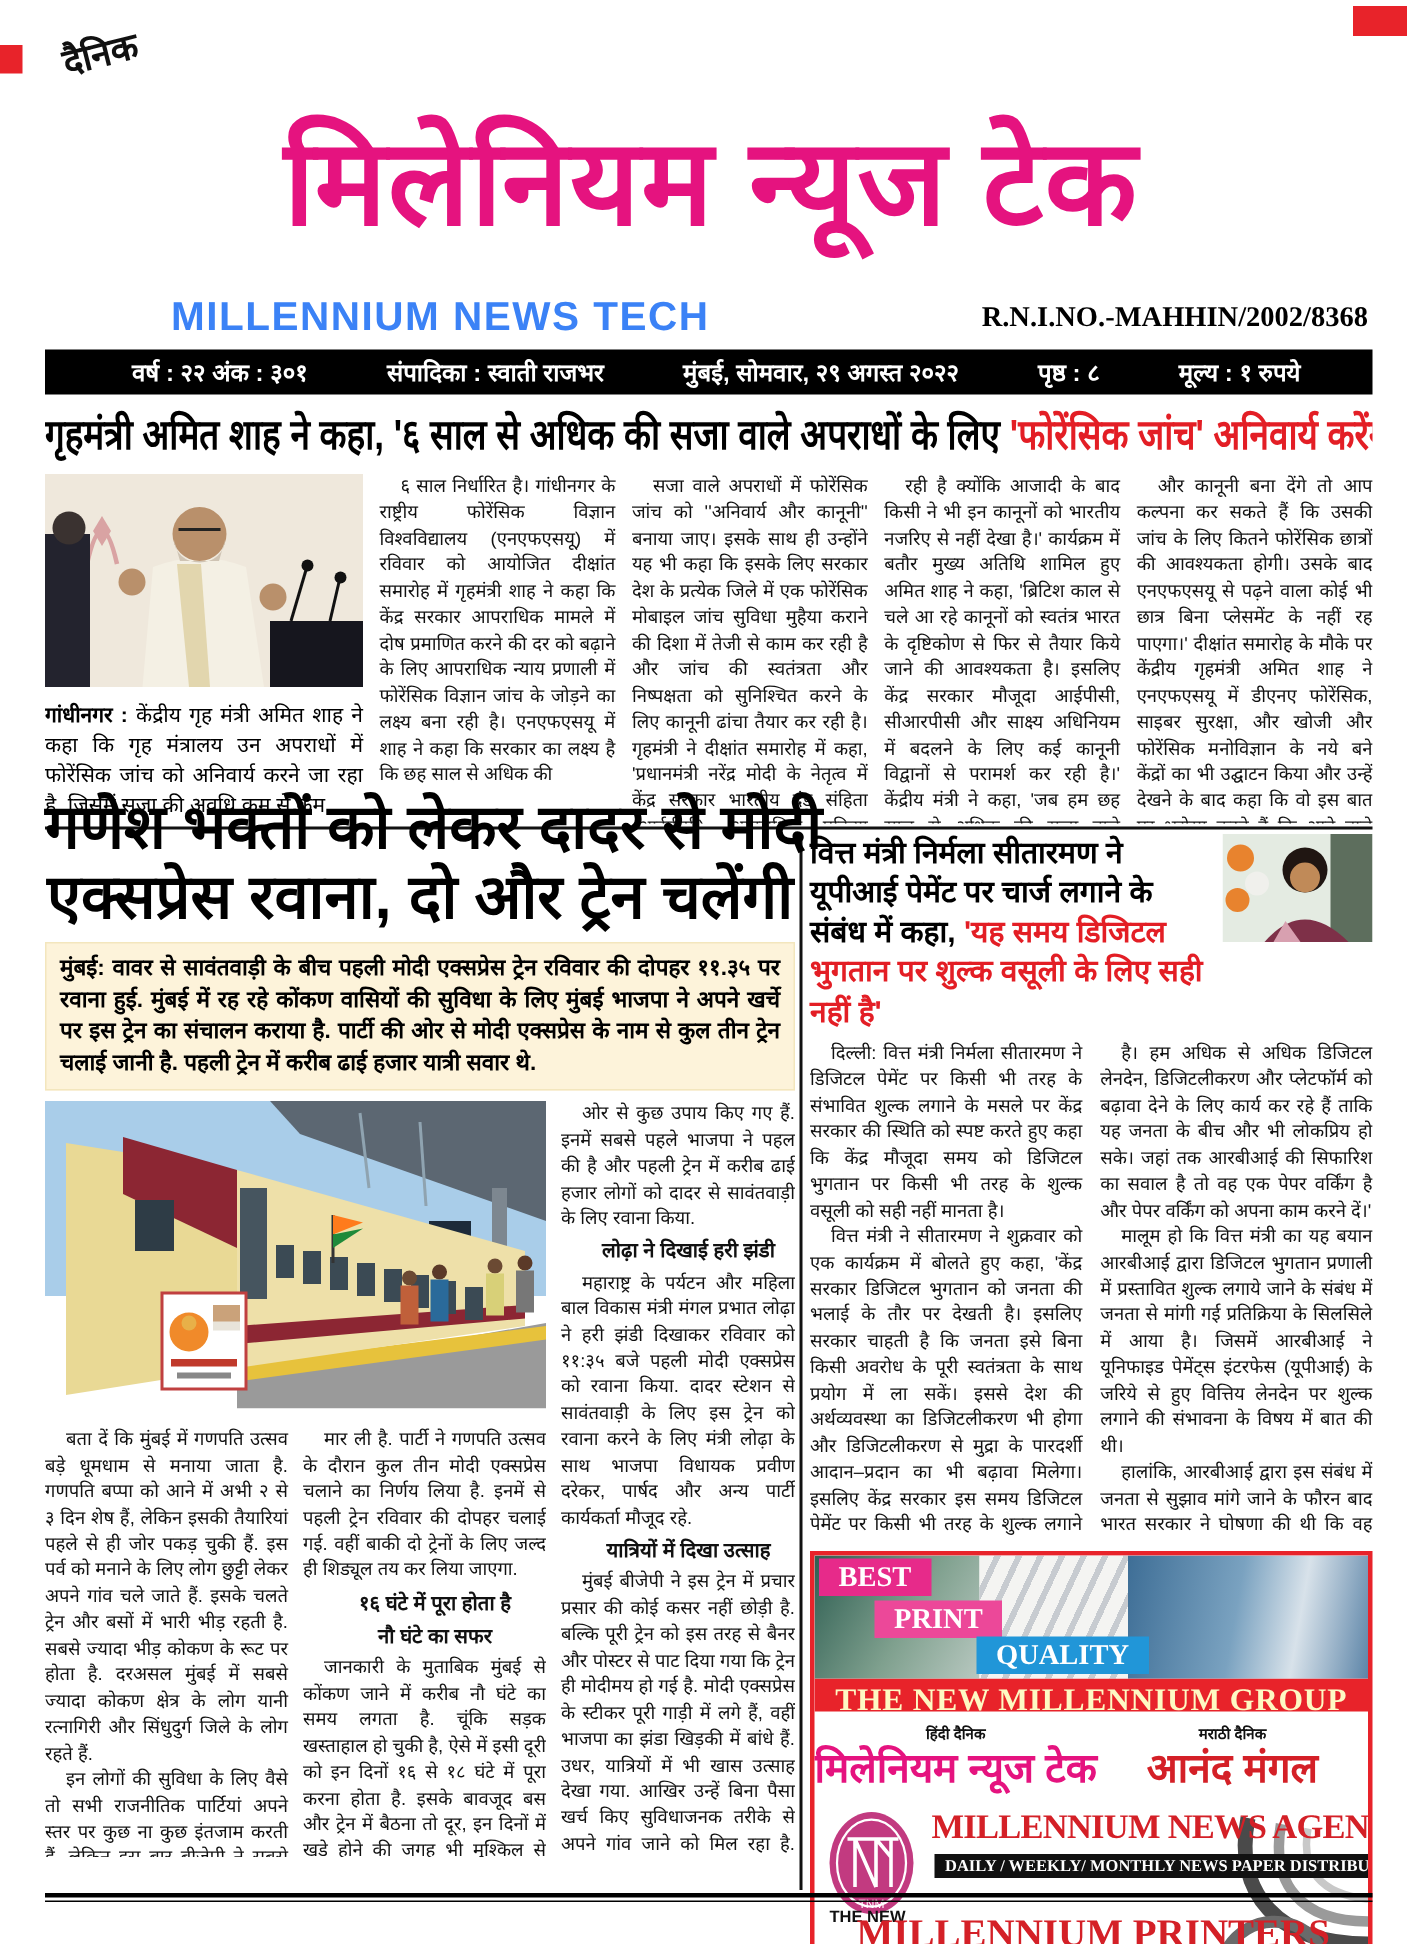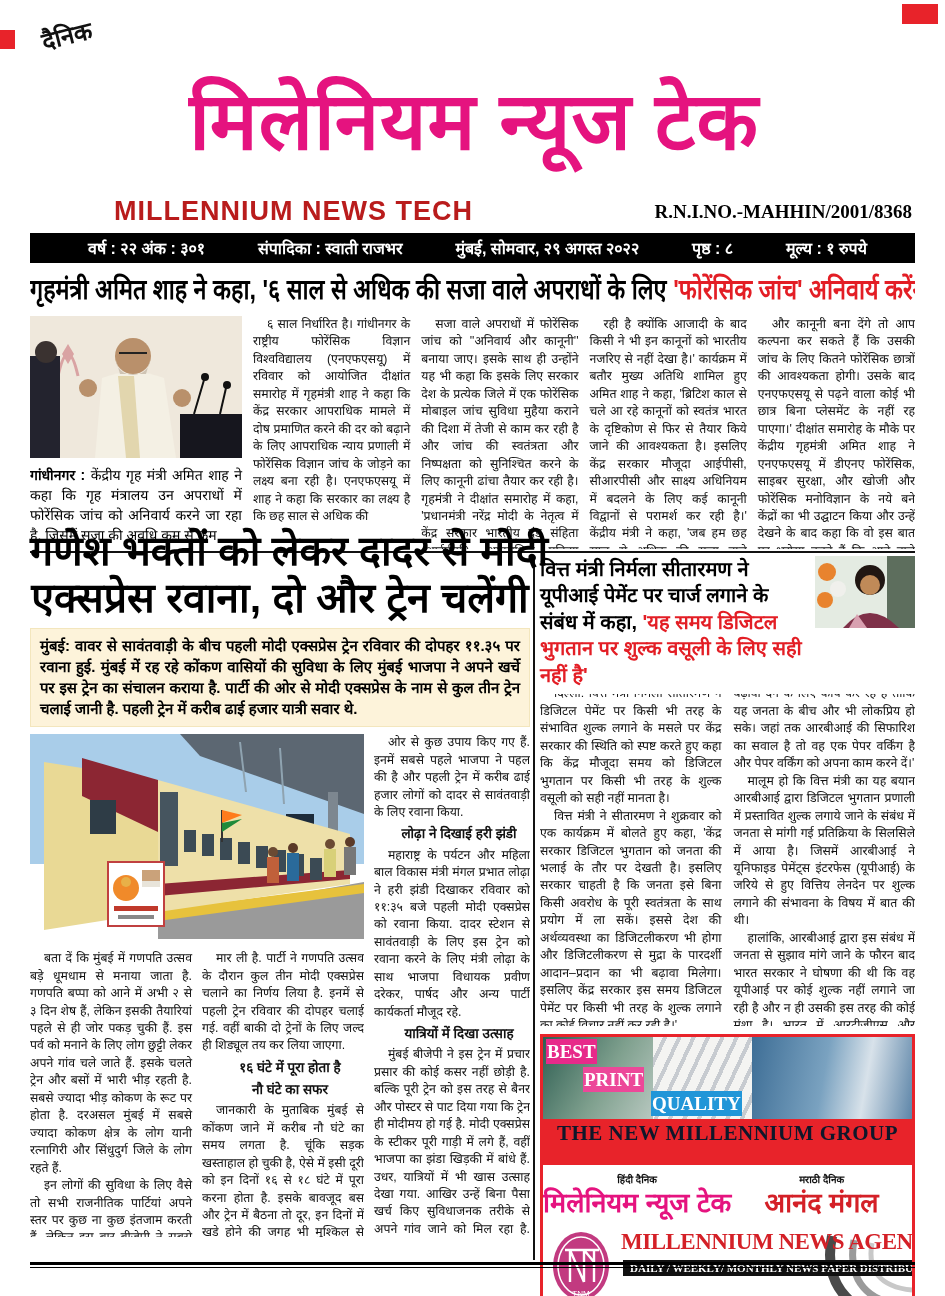--- a/index.html
+++ b/index.html
@@ -8,21 +8,21 @@
   .crop { position:absolute; background:#e8232a; }
   .crop-tr { left:902px; top:4px; width:36px; height:20px; }
   .crop-l { left:0; top:30px; width:15px; height:19px; }
 
   
   .tagline { position:absolute; left:46px; top:24px; font-size:24px; font-weight:bold; color:#111;
              transform:rotate(-14deg); transform-origin:left bottom; }
   .masthead { position:absolute; left:58px; top:46px; width:832px; height:152px; line-height:152px;
               text-align:center; font-size:80px; font-weight:800; color:#e5137f; white-space:nowrap;
               letter-spacing:1px; overflow:hidden; }
-  .masthead-en { position:absolute; left:114px; top:196px; font-size:27px; font-weight:bold; color:#b91c1c;
+  .masthead-en { position:absolute; left:114px; top:196px; font-size:27px; font-weight:bold; color:#3b82f6;
                  letter-spacing:1px; }
   .rni { position:absolute; right:33px; top:201px; font-size:19px; font-weight:bold; color:#000;
          font-family:"Liberation Serif", serif; }
   .infobar { position:absolute; left:30px; top:233px; width:885px; height:30px; background:#000; color:#fff;
              display:flex; align-items:center; justify-content:space-between; font-size:16px; font-weight:bold;
              padding:0 48px 0 58px; white-space:nowrap; }
 
   
   .a1-headline { position:absolute; left:30px; top:269px; width:885px; height:42px; overflow:hidden; }
   .a1-headline .fitx { display:flex; white-space:nowrap; font-size:28px; font-weight:bold; width:1060px;
@@ -47,33 +47,33 @@
   .a2-left { width:334px; flex:none; }
   .a2-cols { display:flex; gap:10px; margin-top:7px; height:287px; overflow:hidden; }
   .a2-right { flex:1; height:503px; overflow:hidden; }
   .subhead { text-align:center; font-weight:bold; font-size:13.5px; margin:3px 0; text-indent:0; }
 
   
   .a3 { position:absolute; left:540px; top:556px; width:375px; }
   .a3-headrow { display:flex; gap:7px; }
   .a3-headline { width:268px; font-size:20px; font-weight:bold; line-height:1.32; }
   .a3-headline .red { color:#e31e25; }
-  .a3-body { margin-top:6px; display:flex; gap:12px; height:332px; overflow:hidden;align-items:center; }
+  .a3-body { margin-top:6px; display:flex; gap:12px; height:332px; overflow:hidden; }
 
   .ad { margin-top:8px; border:3px solid #e8232a; width:375px; height:277px; background:#fff; position:relative; overflow:hidden; }
   .ad-collage { position:relative; height:82px; display:flex; }
   .ad-panel1 { flex:1.1; background:linear-gradient(120deg,#2e5e52,#7fa08e 55%,#b8c8c0); }
   .ad-panel2 { flex:1; background:repeating-linear-gradient(115deg,#f4f4f2 0 9px,#c7cbd0 9px 13px); }
   .ad-panel3 { flex:1.6; background:linear-gradient(100deg,#3e6e96,#7aa2c0 45%,#d8e2ea 70%,#5d85a8); }
   .chip { position:absolute; color:#fff; font-family:"Liberation Serif", serif; font-weight:bold; font-size:19px;
-          padding:0 1px; line-height:25px; }
+          padding:0 13px; line-height:25px; }
   .chip-best { left:3px; top:2px; background:#e72a8a; }
   .chip-print { left:40px; top:30px; background:#ec4899; }
   .chip-quality { left:108px; top:54px; background:#2196d8; }
-  .ad-band { height:46px; background:#e8232a; color:#0f172a; text-align:center; font-family:"Liberation Serif", serif;
+  .ad-band { height:22px; background:#e8232a; color:#fef9c3; text-align:center; font-family:"Liberation Serif", serif;
              font-weight:bold; font-size:21px; line-height:29px; letter-spacing:.5px; }
   .ad-papers { height:61px; display:flex;align-items:center; }
   .ad-paper { flex:1; text-align:center; padding-top:2px; }
   .ad-paper .lbl { font-size:10px; font-weight:bold; color:#111; }
   .ad-paper .pink { font-size:27px; font-weight:800; color:#e5137f; line-height:1.3; white-space:nowrap; }
   .ad-paper .redp { font-size:27px; font-weight:800; color:#d42027; line-height:1.3; white-space:nowrap; }
   .ad-agency { position:relative; height:99px; }
   .ad-agency .swirl { position:absolute; right:0; top:0; }
   .ad-agency .logo { position:absolute; left:8px; top:4px; }
   .agency-name { position:absolute; left:78px; top:3px; font-family:"Liberation Serif", serif; font-weight:bold;
@@ -91,21 +91,21 @@
 <body>
 
 <div class="page">
 
   <div class="crop crop-tr"></div>
   <div class="crop crop-l"></div>
 
   <div class="tagline">दैनिक</div>
   <div class="masthead">मिलेनियम न्यूज टेक</div>
   <div class="masthead-en">MILLENNIUM NEWS TECH</div>
-  <div class="rni">R.N.I.NO.-MAHHIN/2001/8368</div>
+  <div class="rni">R.N.I.NO.-MAHHIN/2002/8368</div>
   <div class="infobar">
     <span>वर्ष : २२ अंक : ३०१</span>
     <span>संपादिका : स्वाती राजभर</span>
     <span>मुंबई, सोमवार, २९ अगस्त २०२२</span>
     <span>पृष्ठ : ८</span>
     <span>मूल्य : १ रुपये</span>
   </div>
 
   <div class="a1-headline">
     <div class="fitx">

